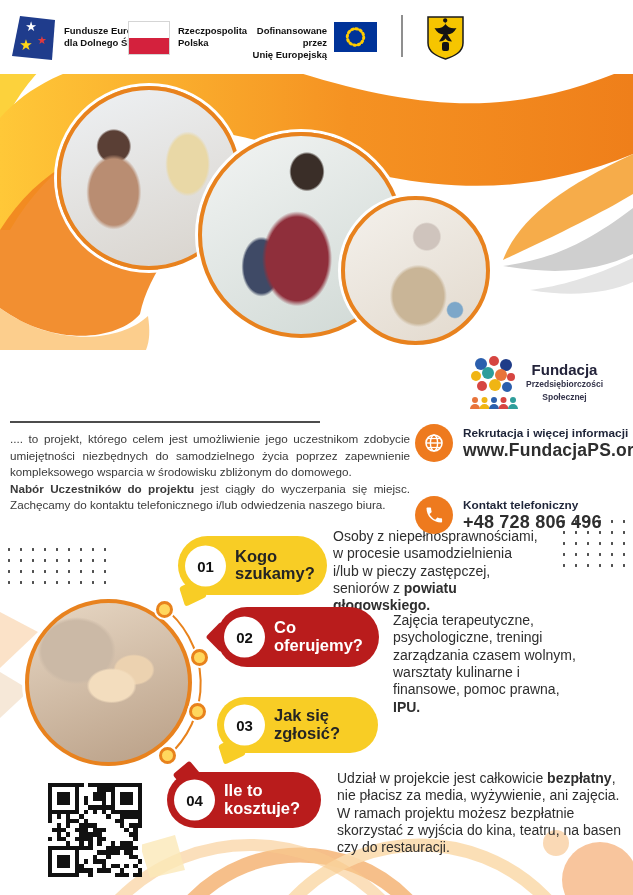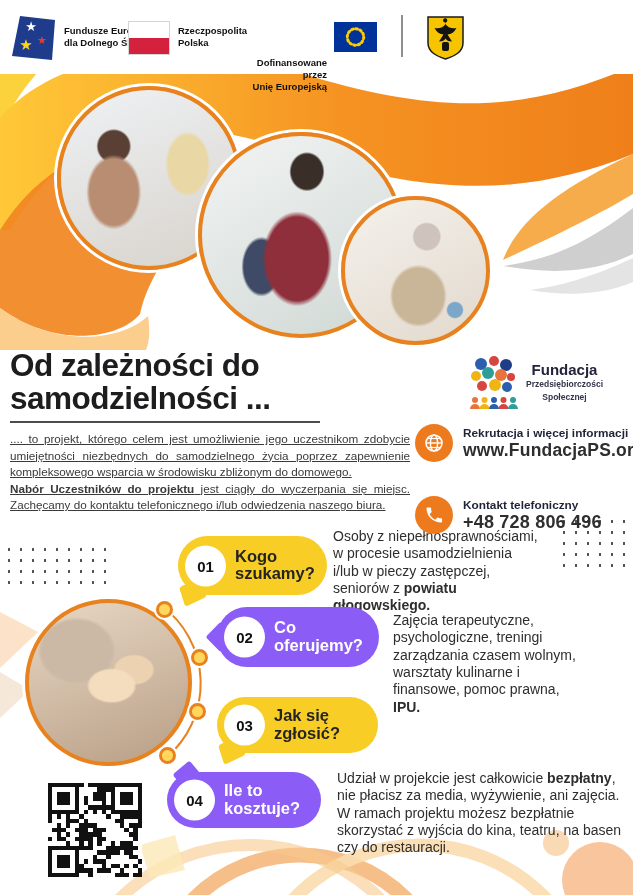--- a/index.html
+++ b/index.html
@@ -19,38 +19,38 @@
   .flag-pl .r{height:50%;background:#d4213d;}
   
   .photo-circle{position:absolute;border-radius:50%;border:4px solid #e8821e;
                 box-shadow:0 0 0 3px #fff;overflow:hidden;}
   
   #page-title{position:absolute;left:10px;top:349px;width:420px;z-index:4;
               font-size:31.5px;font-weight:800;color:#1d1d1f;line-height:1.06;letter-spacing:-.5px;}
   #page-title span{display:block;}
   #title-rule{position:absolute;left:10px;top:421px;width:310px;height:2px;background:#4c4c4c;}
   #intro{position:absolute;left:10px;top:431px;width:400px;font-size:11.7px;line-height:1.42;
-         color:#3a3a3a;text-align:justify;z-index:4;text-decoration:underline;}
+         color:#3a3a3a;text-align:justify;z-index:4;}
   #foundation{position:absolute;left:468px;top:354px;display:flex;align-items:center;gap:8px;z-index:4;}
   .fnd-text{text-align:center;}
   .fnd-name{font-size:15px;font-weight:800;color:#23233a;}
   .fnd-sub{font-size:8.5px;font-weight:700;color:#33334a;line-height:1.5;}
   .contact-row{position:absolute;left:415px;display:flex;align-items:center;gap:10px;z-index:4;}
   .contact-icon{width:38px;height:38px;border-radius:50%;background:#ee7a1e;flex:0 0 auto;
                 display:flex;align-items:center;justify-content:center;}
   .contact-label{font-size:11.8px;font-weight:800;color:#1e2438;}
   .contact-value{font-size:17.5px;font-weight:800;color:#2e2e2e;letter-spacing:.2px;}
   
   .dots{position:absolute;z-index:1;
         background-image:radial-gradient(circle,#4e4e4e 1.1px,transparent 1.4px);
         background-size:12px 11px;}
   
   .bubble{position:absolute;border-radius:30px;z-index:3;}
   .bubble.yellow{background:#f8cd25;}
-  .bubble.orange{background:#8b5cf6;}
+  .bubble.orange{background:#b91c1c;}
   .bubble::before{content:"";position:absolute;width:22px;height:22px;background:inherit;
                   border-radius:3px;}
   .tail-bl::before{left:4px;bottom:-8px;transform:skewX(-12deg) rotate(62deg);}
   .tail-l::before{left:-7px;top:19px;transform:rotate(45deg);}
   .tail-tl::before{left:10px;top:-7px;transform:rotate(50deg);}
   .bubble .num{position:absolute;left:7px;top:50%;transform:translateY(-50%);
                width:41px;height:41px;background:#fff;border-radius:50%;
                display:flex;align-items:center;justify-content:center;
                font-size:15px;font-weight:800;color:#111;}
   .bubble .q{position:absolute;left:57px;top:50%;transform:translateY(-50%);
@@ -112,21 +112,21 @@
         <span>dla Dolnego Śląska</span>
     </div>
     <div class="abs flag-pl" style="left:128px;top:21px;">
       <div class="w"></div>
         <div class="r"></div>
     </div>
     <div class="abs hdr-label" style="left:178px;top:25px;">
       <span>Rzeczpospolita</span>
         <span>Polska</span>
     </div>
-    <div class="abs hdr-label cofinanced" style="left:230px;top:25px;width:97px;margin-top:32px;">
+    <div class="abs hdr-label cofinanced" style="left:230px;top:25px;width:97px;">
       <span>Dofinansowane przez</span>
         <span>Unię Europejską</span>
     </div>
     <svg class="abs" style="left:334px;top:22px;" width="43" height="30" viewBox="0 0 43 30">
       <rect width="43" height="30" fill="#003399"></rect>
       <circle cx="21.5" cy="15" r="8.2" fill="none" stroke="#ffcc00" stroke-width="3" stroke-dasharray="1.6 2.7" stroke-linecap="round"></circle>
     </svg>
     <div id="hdr-divider" class="abs" style="left:401px;top:15px;"></div>
     <svg class="abs" style="left:427px;top:16px;" width="37" height="44" viewBox="0 0 37 44">
       <path d="M1,1 h35 v26 c0,9 -8.5,13 -17.5,16 C9.5,40 1,36 1,27 Z" fill="#f6c500" stroke="#1a1a1a" stroke-width="1.5"></path>
@@ -147,24 +147,20 @@
          radial-gradient(70px 95px at 48% 62%, #8f2f3b 0 44%, transparent 50%),
          radial-gradient(40px 60px at 30% 66%, #3f4a66 0 44%, transparent 50%),
          linear-gradient(150deg,#f2f4f3,#cfd8d4);"></div>
   <div class="photo-circle" style="left:341px;top:196px;width:141px;height:141px;z-index:3;
        background:
          radial-gradient(28px 28px at 58% 26%, #cfc4bd 0 46%, transparent 52%),
          radial-gradient(55px 60px at 52% 68%, #c9b597 0 46%, transparent 52%),
          radial-gradient(16px 16px at 78% 78%, #7da7c9 0 46%, transparent 55%),
          linear-gradient(150deg,#f4f1ec,#e2d9cd);"></div>
 
-  <h1 id="page-title" style="margin:0;">
-    <span>Od zależności do</span>
-      <span>samodzielności ...</span>
-  </h1>
   <div id="title-rule"></div>
   <p id="intro" style="margin:0;"><span>.... to projekt, którego celem jest umożliwienie jego uczestnikom zdobycie umiejętności niezbędnych do samodzielnego życia poprzez zapewnienie kompleksowego wsparcia w środowisku zbliżonym do domowego.</span><br><b>Nabór Uczestników do projektu</b><span> jest ciągły do wyczerpania się miejsc. Zachęcamy do kontaktu telefonicznego i/lub odwiedzenia naszego biura.</span></p>
 
   <div id="foundation">
     <svg width="50" height="56" viewBox="0 0 50 56">
       <circle cx="13" cy="10" r="6" fill="#2b5fad"></circle>
         <circle cx="26" cy="7" r="5" fill="#d64541"></circle>
       <circle cx="38" cy="11" r="6" fill="#1f3c88"></circle>
         <circle cx="8" cy="22" r="5" fill="#f0b514"></circle>
       <circle cx="20" cy="19" r="6" fill="#2e9e9b"></circle>

